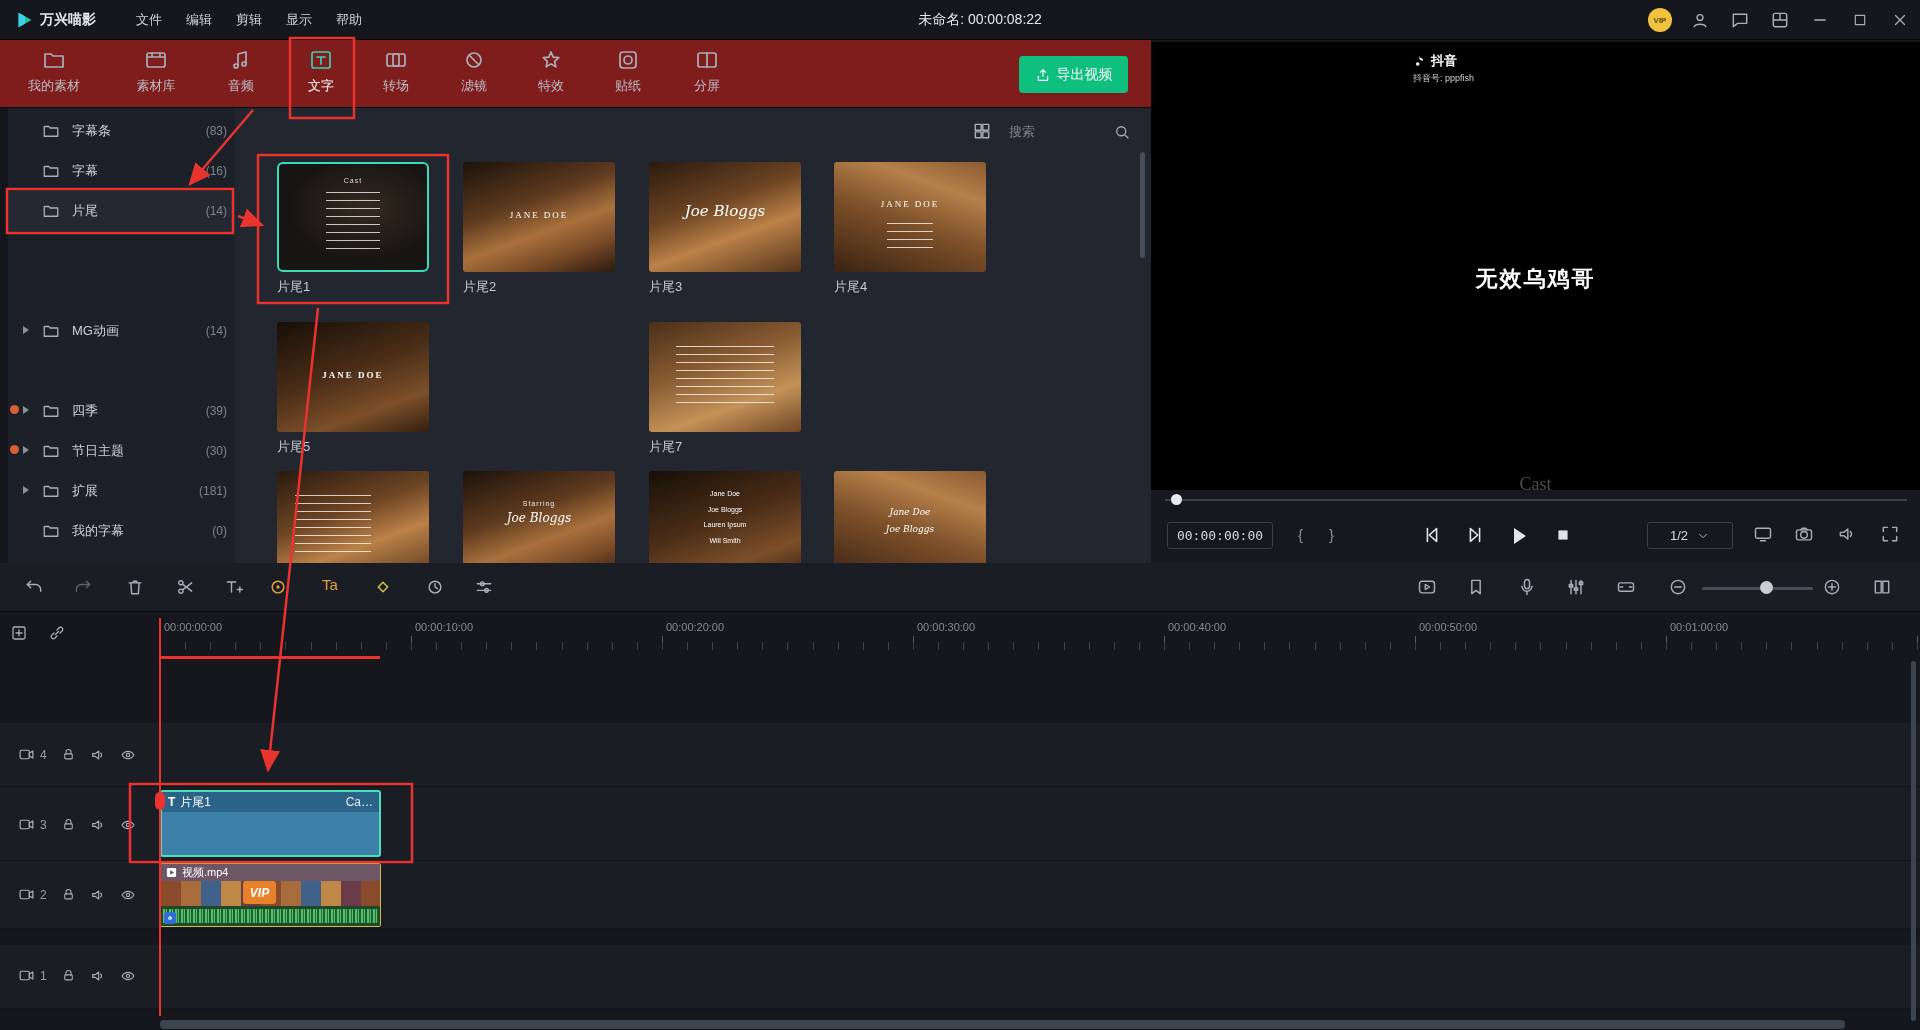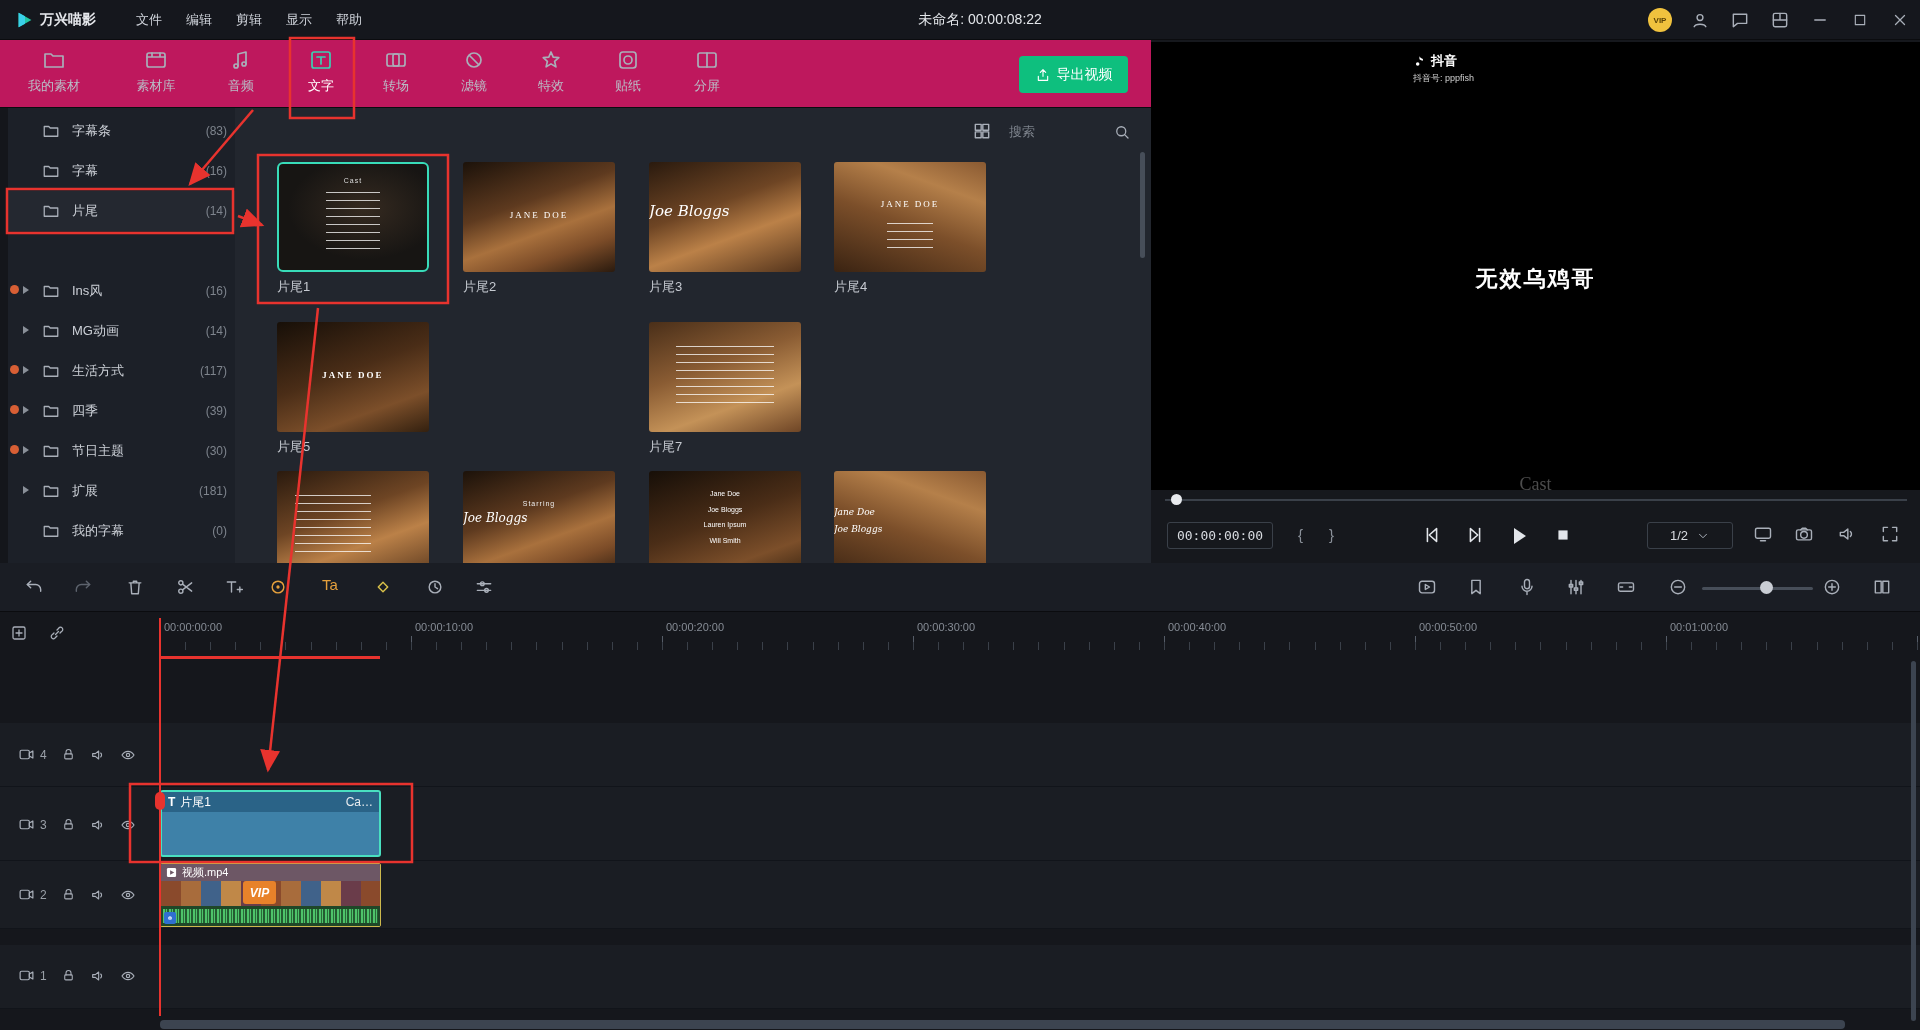--- a/index.html
+++ b/index.html
@@ -17,21 +17,21 @@
 .fil{fill:#e2e5ea;stroke:none}
 
 .titlebar{left:0;top:0;width:1920px;height:40px;background:#15171d;border-bottom:1px solid #0b0c0f;display:flex;align-items:center}
 .appname{font-size:14px;color:#e6e8ec;font-weight:bold;margin-left:8px}
 .menu{font-size:13px;color:#cfd3da;padding:4px 12px;cursor:default}
 .doc-title{position:absolute;left:830px;width:300px;text-align:center;font-size:14px;color:#e3e6ea}
 .tb-right{position:absolute;right:0;top:0;height:40px;display:flex;align-items:center}
 .tbbtn{width:40px;height:40px;display:flex;align-items:center;justify-content:center}
 .vip-badge{width:24px;height:24px;border-radius:50%;background:#f0c23e;color:#5a4206;font-size:8px;font-weight:bold;display:flex;align-items:center;justify-content:center}
 
-.tabbar{left:0;top:40px;width:1151px;height:68px;background:#be185d;border-bottom:1px solid #0b0c0f}
+.tabbar{left:0;top:40px;width:1151px;height:68px;background:#7f1d1d;border-bottom:1px solid #0b0c0f}
 .tab{position:absolute;top:8px;width:90px;height:56px;display:flex;flex-direction:column;align-items:center;justify-content:flex-start;gap:5px;cursor:default}
 .tab .tlabel{font-size:13px;color:#b9bec7}
 .tab.active .tlabel{color:#fff}
 .export-btn{position:absolute;left:1019px;top:56px;width:109px;height:37px;background:#0ebf7e;border-radius:4px;display:flex;align-items:center;justify-content:center;gap:6px;color:#fff;font-size:14px}
 
 .sidebar{left:8px;top:108px;width:235px;height:455px;background:#1c2028;overflow:hidden}
 .side-item{position:absolute;left:0;width:235px;height:40px;display:flex;align-items:center}
 .side-item.current{background:rgba(255,255,255,.04)}
 .s-dot{position:absolute;left:2px;top:14px;width:9px;height:9px;border-radius:50%;background:#d85f35}
 .s-caret{position:absolute;left:15px;top:15px;width:0;height:0;border-left:6px solid #8a9099;border-top:4px solid transparent;border-bottom:4px solid transparent}
@@ -48,21 +48,21 @@
 .th{position:relative;width:152px;height:110px;border-radius:3px;overflow:hidden}
 .card.sel .th{border:2px solid #38dcb9;border-radius:6px}
 .card .lbl{margin-top:6px;font-size:13px;color:#c6cad1}
 .v1{background:radial-gradient(90px 60px at 58% 42%,#352a20,#171513 85%)}
 .wa{background:linear-gradient(160deg,#1c120a,#5e3a1f 38%,#a9713d 60%,#7c4c28 78%,#2a1a0e)}
 .wb{background:linear-gradient(160deg,#2a1a0e,#6e4524 40%,#bb8148 64%,#54341c)}
 .wc{background:linear-gradient(20deg,#3a2312,#7c4f2a 45%,#b5804a 75%,#8a5a32)}
 .wl{background:linear-gradient(160deg,#4a2f19,#8a5c33 40%,#c49258 70%,#6e4526)}
 .wd{background:linear-gradient(160deg,#170f08,#4a2d17 45%,#7c4f2a 75%,#33200f)}
 .ov-caps{position:absolute;left:0;right:0;top:44%;font-size:9px;letter-spacing:2px;color:#fff;text-align:center;font-family:"Liberation Serif",serif}
-.ov-script{position:absolute;left:0;right:0;top:36%;font-size:15px;font-style:italic;color:#fff;text-align:left;font-family:"DejaVu Serif",serif}
+.ov-script{position:absolute;left:0;right:0;top:36%;font-size:15px;font-style:italic;color:#fff;text-align:center;font-family:"DejaVu Serif",serif}
 .ov-script.sm{font-size:9px;top:30%;white-space:pre-line;line-height:1.9}
 .ov-tag{position:absolute;left:50%;top:42%;transform:translateX(-50%);background:#c9a23a;color:#fff;font-size:8px;padding:1px 5px;letter-spacing:1px}
 .ov-names{position:absolute;left:0;right:0;top:14%;font-size:7px;line-height:2.2;color:#fff;text-align:center;white-space:pre-line}
 .ov-sub{position:absolute;left:0;right:0;top:26%;font-size:7px;color:#eee;text-align:center;letter-spacing:1px}
 .ov-cast{position:absolute;left:0;right:0;top:12%;font-size:7px;color:#ddd;text-align:center;letter-spacing:1px}
 .lines{position:absolute;background:repeating-linear-gradient(180deg,rgba(255,255,255,.75) 0 1.5px,transparent 1.5px 8px)}
 .gp-scroll{position:absolute;left:905px;top:44px;width:5px;height:106px;background:#474e59;border-radius:3px}
 
 .preview{left:1151px;top:40px;width:769px;height:523px;background:#16181d}
 .video{position:absolute;left:0;top:2px;width:769px;height:448px;background:#000}
@@ -259,45 +259,27 @@
       <span class="s-label">字幕</span>
         <span class="s-count">(16)</span>
     </div>
     <div class="side-item current" style="top:83px">
       <svg class="ic s-folder" width="18" height="18" viewBox="0 0 24 24">
           <path d="M3 6h6l2 2h10v11H3z"></path>
         </svg>
       <span class="s-label">片尾</span>
         <span class="s-count">(14)</span>
     </div>
-    <div class="side-item" style="top:163px">
-      <span class="s-dot"></span>
-      <span class="s-caret"></span>
-      <svg class="ic s-folder" width="18" height="18" viewBox="0 0 24 24">
-          <path d="M3 6h6l2 2h10v11H3z"></path>
-        </svg>
-      <span class="s-label">Ins风</span>
-        <span class="s-count">(16)</span>
-    </div>
     <div class="side-item" style="top:203px">
       <span class="s-caret"></span>
       <svg class="ic s-folder" width="18" height="18" viewBox="0 0 24 24">
           <path d="M3 6h6l2 2h10v11H3z"></path>
         </svg>
       <span class="s-label">MG动画</span>
         <span class="s-count">(14)</span>
-    </div>
-    <div class="side-item" style="top:243px">
-      <span class="s-dot"></span>
-      <span class="s-caret"></span>
-      <svg class="ic s-folder" width="18" height="18" viewBox="0 0 24 24">
-          <path d="M3 6h6l2 2h10v11H3z"></path>
-        </svg>
-      <span class="s-label">生活方式</span>
-        <span class="s-count">(117)</span>
     </div>
     <div class="side-item" style="top:283px">
       <span class="s-dot"></span>
       <span class="s-caret"></span>
       <svg class="ic s-folder" width="18" height="18" viewBox="0 0 24 24">
           <path d="M3 6h6l2 2h10v11H3z"></path>
         </svg>
       <span class="s-label">四季</span>
         <span class="s-count">(39)</span>
     </div>

